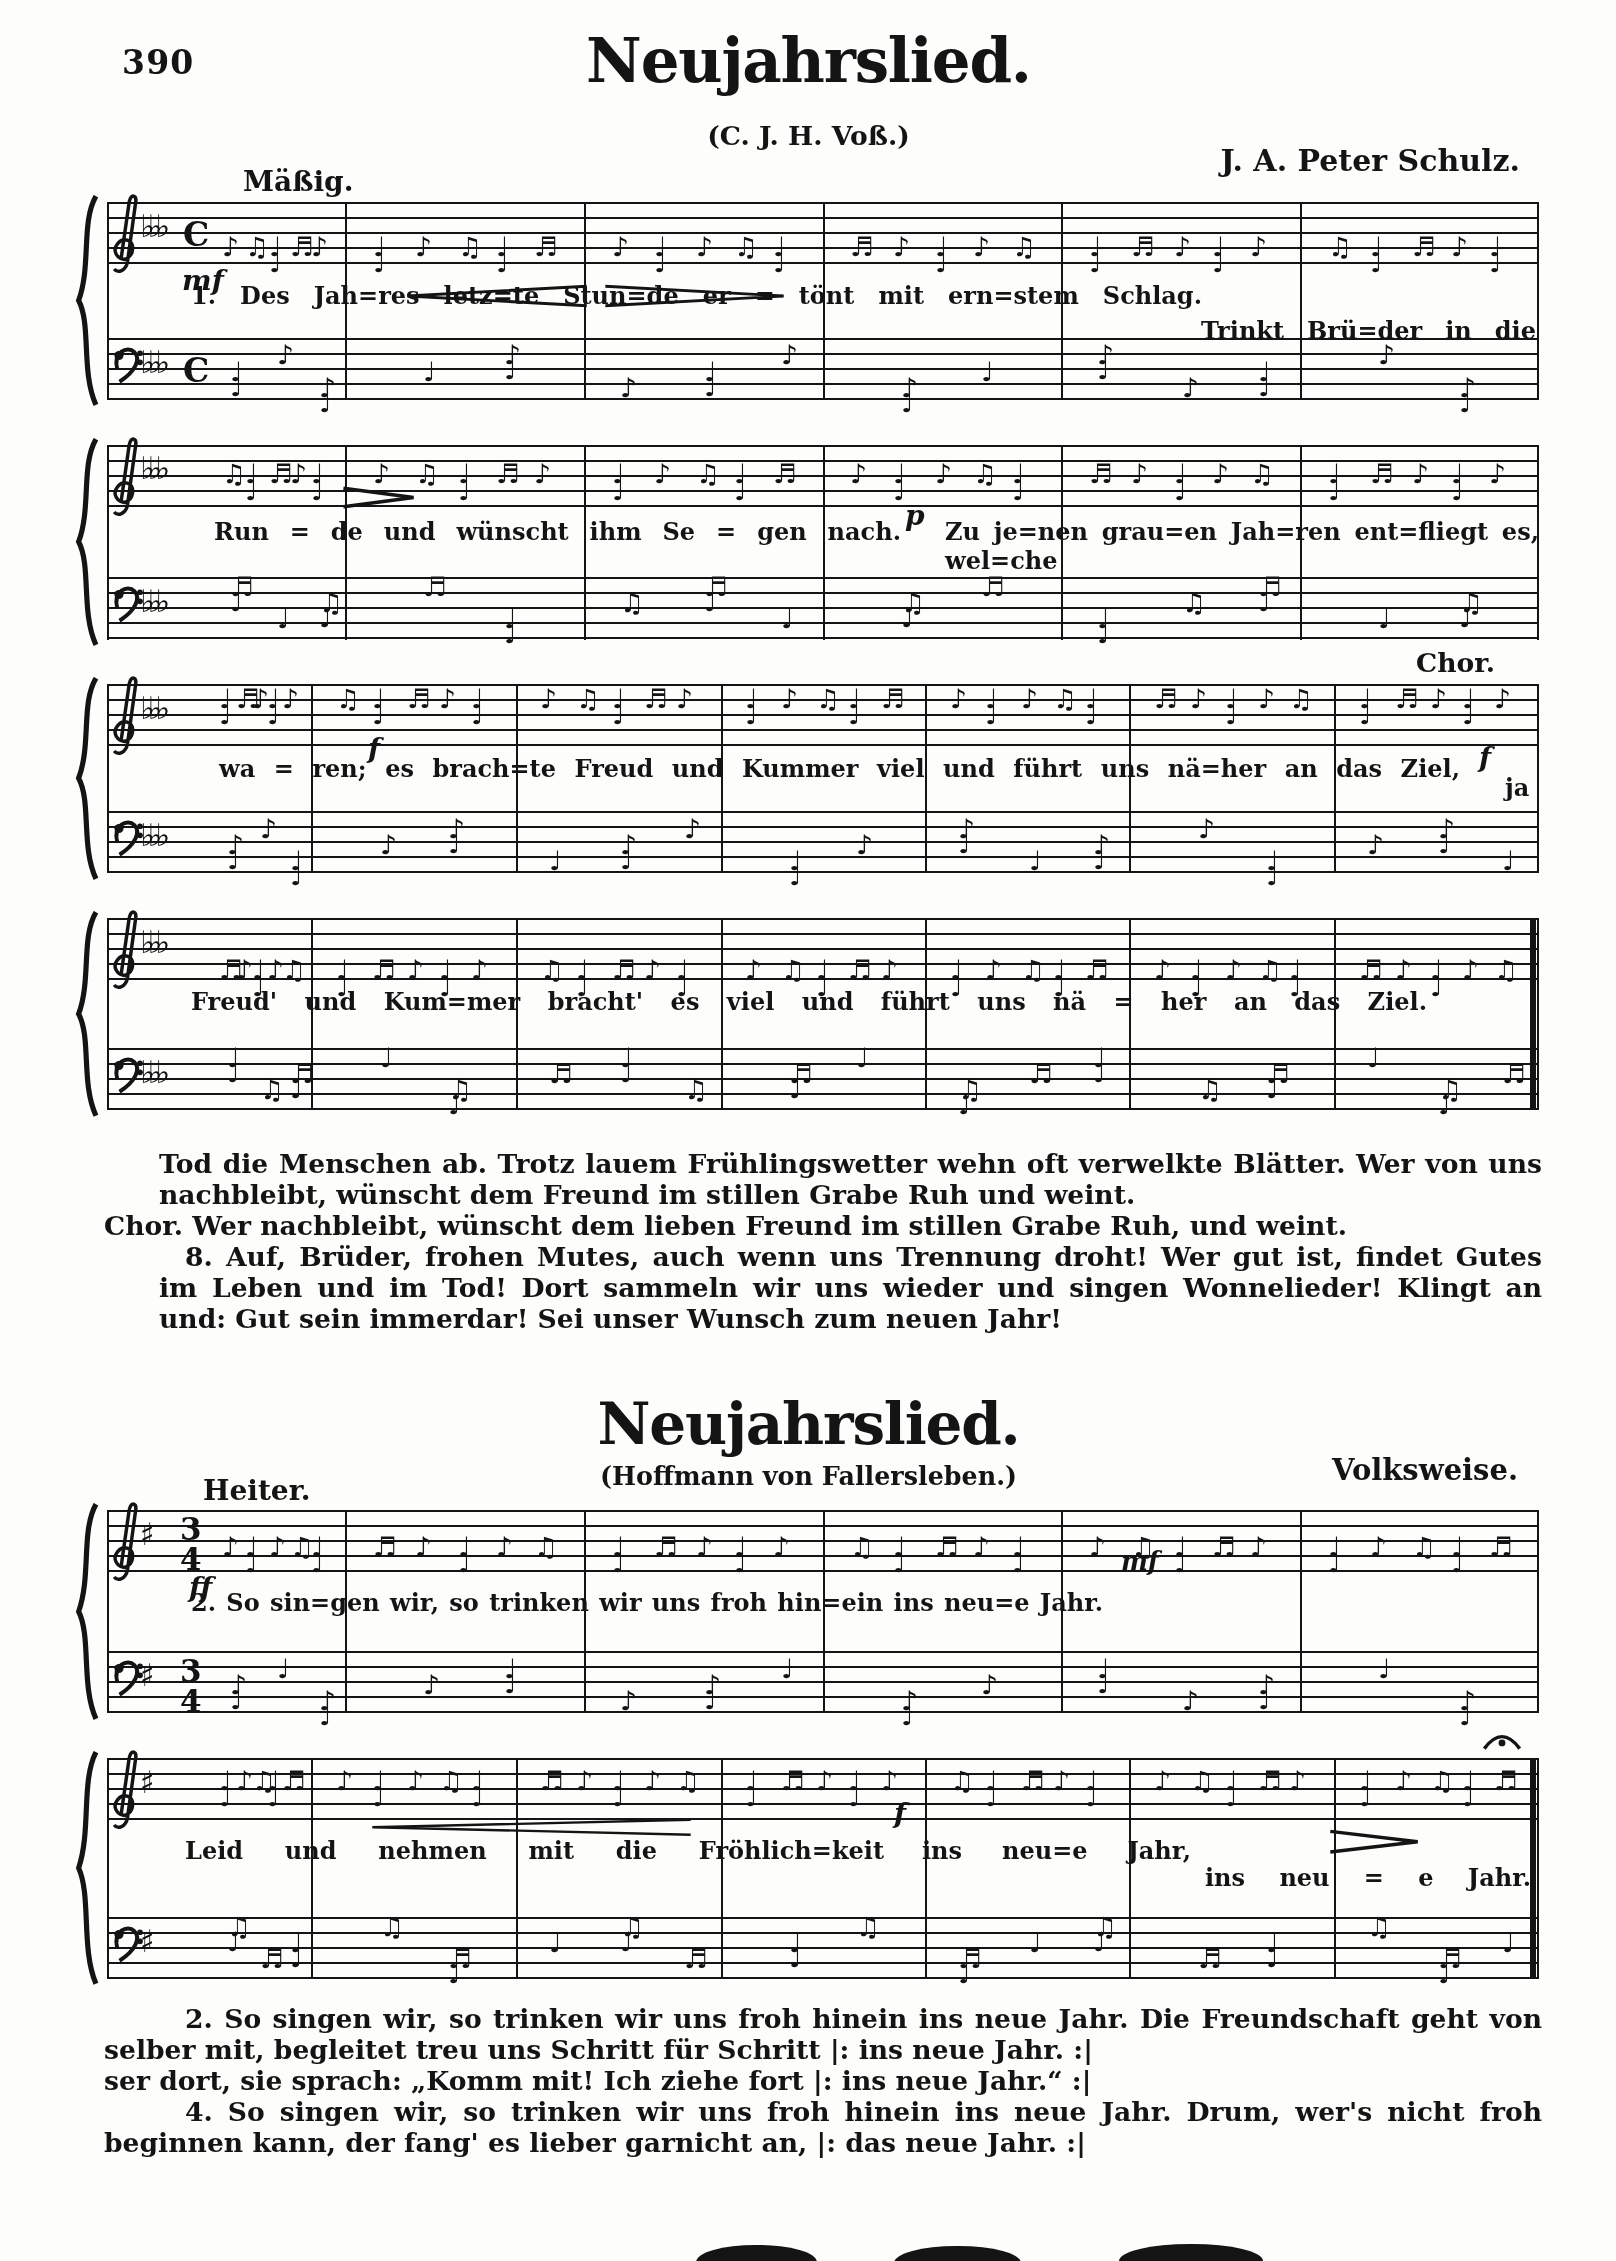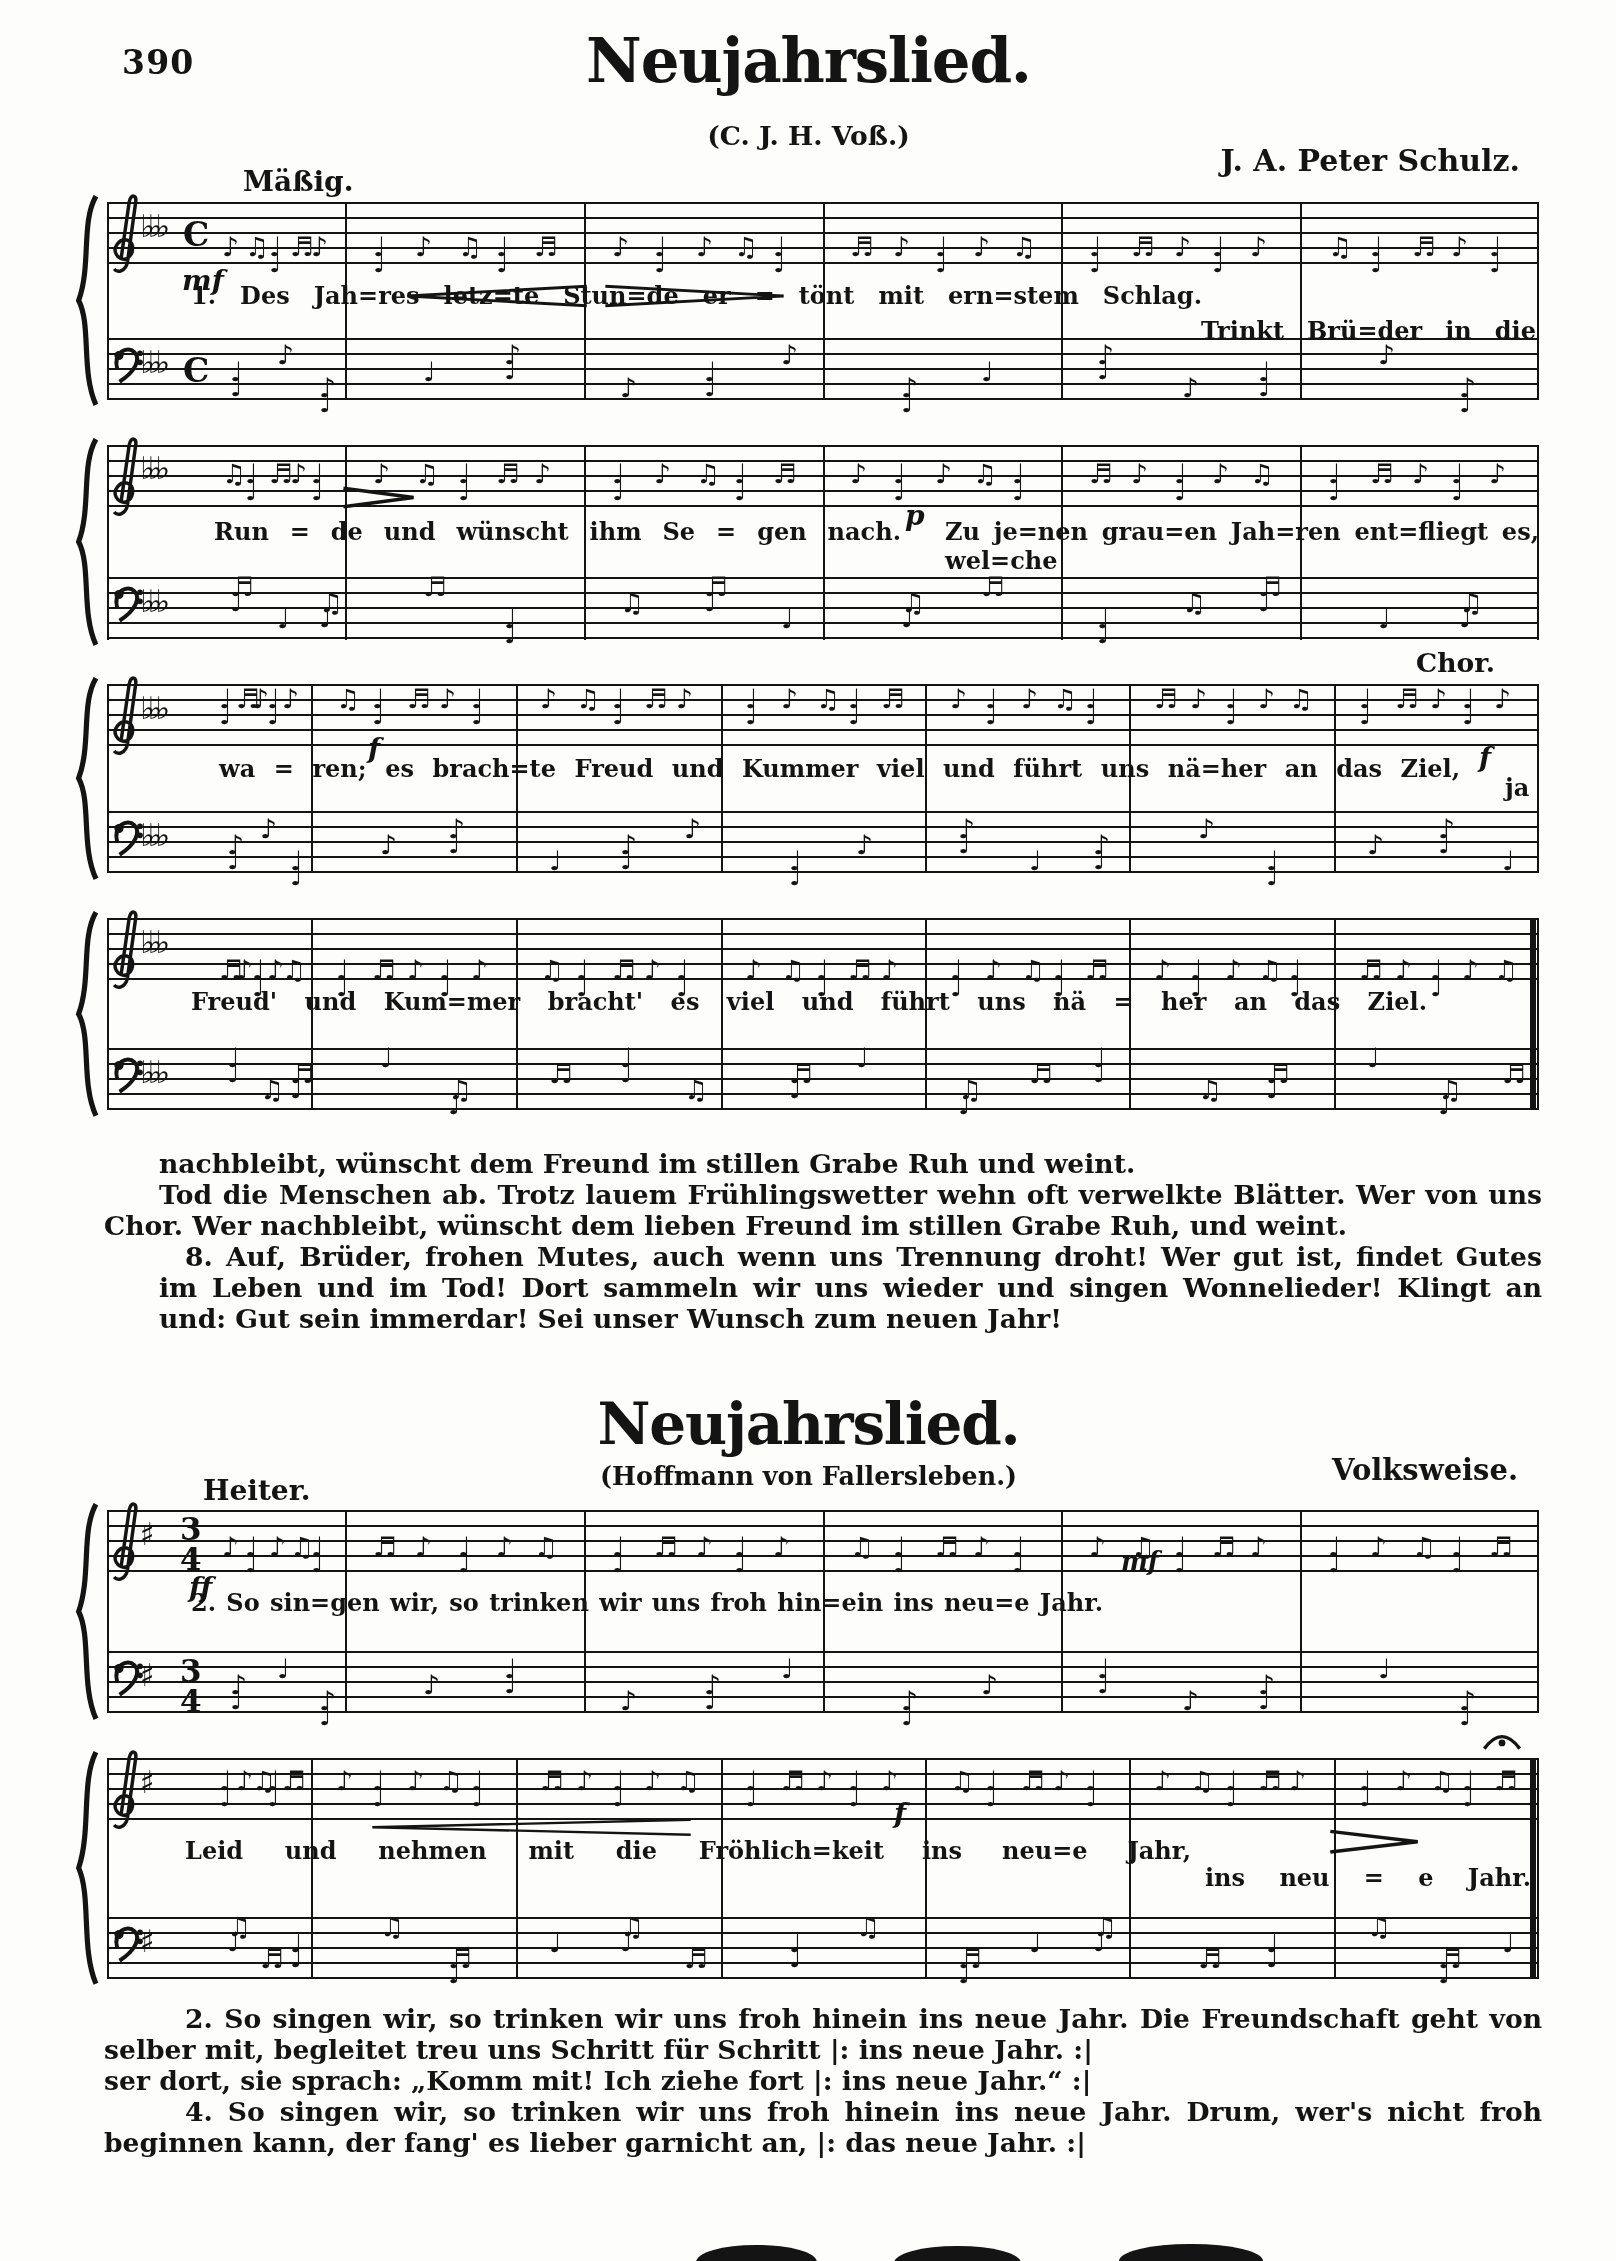--- a/index.html
+++ b/index.html
@@ -70,22 +70,22 @@
 
   <div class="chorlabel" style="left:1416px;top:647px;">Chor.</div>
   <div class="dyn" style="left:368px;top:732px;">f</div>
   <div class="lyric" style="left:219px;top:754px;width:1241px;">wa = ren; es brach=te Freud und Kummer viel und führt uns nä=her an das Ziel,</div>
   <div class="dyn" style="left:1479px;top:741px;">f</div>
   <div class="lyric plain" style="left:1505px;top:773px;width:46px;">ja</div>
 
   <div class="lyric" style="left:191px;top:987px;width:1236px;">Freud' und Kum=mer bracht' es viel und führt uns nä = her an das Ziel.</div>
 
   <div class="verses" style="top:1148px;">
+    <div class="vline j ind-body">Tod die Menschen ab. Trotz lauem Frühlingswetter wehn oft verwelkte Blätter. Wer von uns</div>
     <div class="vline ind-body">nachbleibt, wünscht dem Freund im stillen Grabe Ruh und weint.</div>
-    <div class="vline j ind-body">Tod die Menschen ab. Trotz lauem Frühlingswetter wehn oft verwelkte Blätter. Wer von uns</div>
     <div class="vline">Chor. Wer nachbleibt, wünscht dem lieben Freund im stillen Grabe Ruh, und weint.</div>
     <div class="vline j ind-first">8. Auf, Brüder, frohen Mutes, auch wenn uns Trennung droht! Wer gut ist, findet Gutes</div>
     <div class="vline j ind-body">im Leben und im Tod! Dort sammeln wir uns wieder und singen Wonnelieder! Klingt an</div>
     <div class="vline ind-body">und: Gut sein immerdar! Sei unser Wunsch zum neuen Jahr!</div>
   </div>
 
   <div class="abs title" style="top:1390px;font-size:58px;">Neujahrslied.</div>
   <div class="abs subtitle" style="top:1461px;font-size:25.4px;">(Hoffmann von Fallersleben.)</div>
   <div class="abs attrib" style="right:99px;top:1453px;font-size:29px;">Volksweise.</div>
   <div class="abs tempo" style="left:203px;top:1474px;">Heiter.</div>

